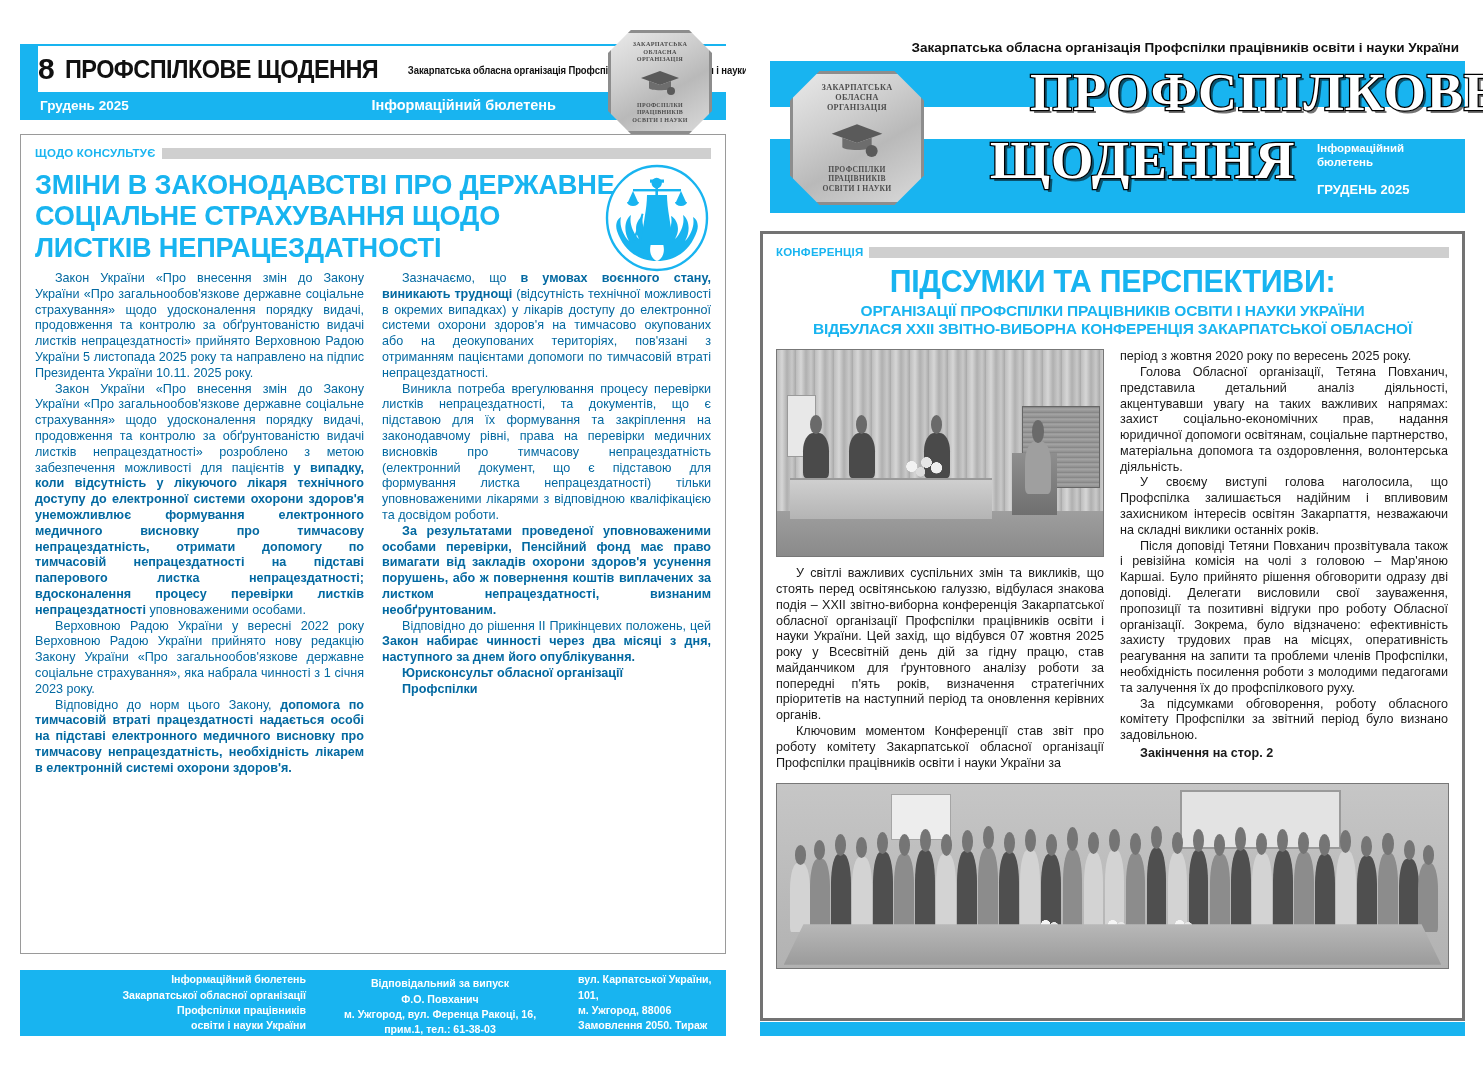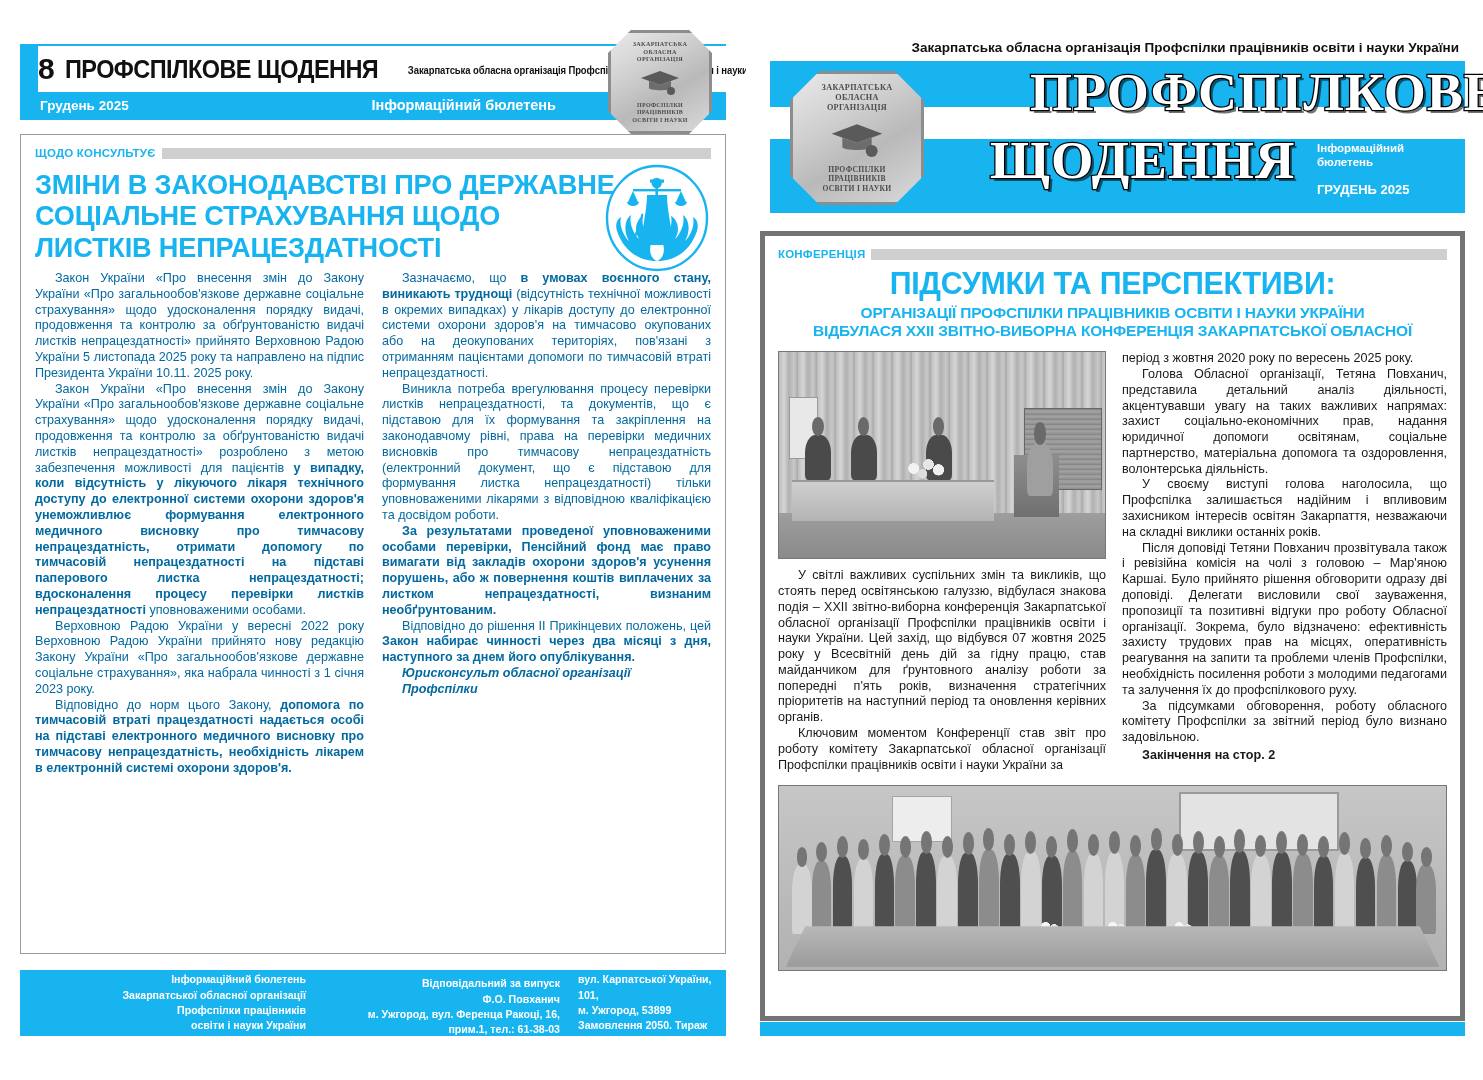--- a/index.html
+++ b/index.html
@@ -105,31 +105,31 @@
   }
 
   .cols2 { display: flex; gap: 18px; margin-top: 6px; }
   .col { width: 330px; }
   .col p {
     font-size: 12.6px; line-height: 1.255; text-align: justify;
     text-indent: 20px; color: #0369a1; margin-bottom: 0;
     hyphens: auto;
   }
   .col p b { font-weight: bold; }
-  .sign { text-align: right; font-style: italic; font-weight: bold; font-size: 12.6px; text-indent: 0; line-height: 1.25; }
+  .sign { text-align: right; font-weight: bold; font-size: 12.6px; text-indent: 0; line-height: 1.25; }
 
   
   .colophon {
     position: absolute; left: 20px; right: 20px; bottom: 44px;
     background: #18b4f0; color: #fff; height: 66px;
     display: flex; align-items: center; gap: 0; padding: 0 10px;
   }
   .colo-c { font-size: 10.6px; font-weight: bold; line-height: 1.45; }
   .colo-1 { width: 290px; text-align: right; padding-right: 14px; }
-  .colo-2 { width: 240px; text-align: right; margin-top: 8px; }
+  .colo-2 { width: 240px; text-align: center; margin-top: 8px; }
   .colo-3 { flex: 1; text-align: left; padding-left: 18px; }
 
   
   .rm { position: relative; }
   .rm-toptext {
     text-align: right; font-size: 13.5px; font-weight: bold;
     color: #111; padding-right: 6px; margin-bottom: 6px;
   }
   .rm-bands { position: relative; height: 152px; }
   .rm-b1 { position: absolute; left: 10px; right: 0; top: 0; height: 46px; background: #18b4f0; }
@@ -159,21 +159,21 @@
     transform: scaleX(1.05); transform-origin: left top;
   }
   .rm-meta {
     position: absolute; right: 8px; top: 80px; color: #fff; text-align: left; width: 140px;
   }
   .rm-meta .m1 { font-size: 11.5px; font-weight: bold; line-height: 1.25; }
   .rm-meta .m2 { font-size: 13px; font-weight: bold; margin-top: 12px; }
 
   
   .art-box-r {
-    border: 5px solid #737373; margin-top: 18px;
+    border: 3px solid #737373; margin-top: 18px;
     padding: 12px 13px 10px 13px; height: 790px; position: relative;
   }
   .headline-r {
     color: #18b4f0; font-weight: bold; text-align: center; margin-top: 8px;
   }
   .hl-main {
     font-size: 31px; line-height: 1.05; letter-spacing: -0.3px;
     transform: scaleX(0.98);
   }
   .hl-sub {
@@ -384,21 +384,21 @@
       </div>
       <div class="colo-c colo-2">
         <div>Відповідальний за випуск</div>
         <div>Ф.О. Повханич</div>
         <div>м. Ужгород, вул. Ференца Ракоці, 16,</div>
         <div>прим.1, тел.: 61-38-03</div>
       </div>
       <div class="colo-c colo-3">
         <div>ТДВ «Патент»</div>
         <div>вул. Карпатської України, 101,</div>
-        <div>м. Ужгород, 53899</div>
+        <div>м. Ужгород, 88006</div>
         <div>Замовлення 2050. Тираж 800 пр.</div>
       </div>
     </div>
   </div>
 
   <div class="page page-right">
 
     <div class="rm">
       <div class="rm-toptext">Закарпатська обласна організація Профспілки працівників освіти і науки України</div>
 

